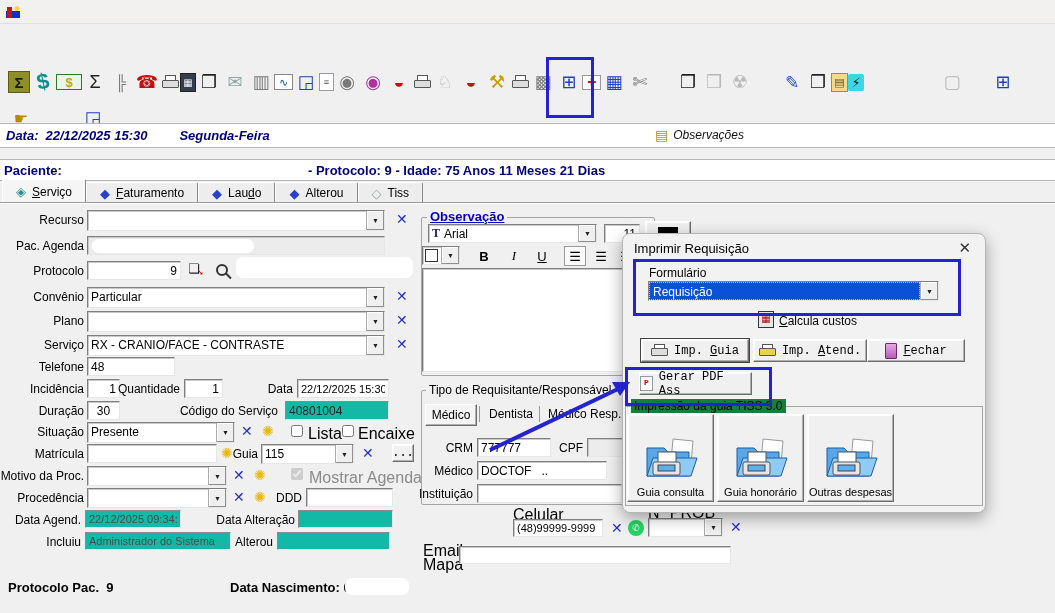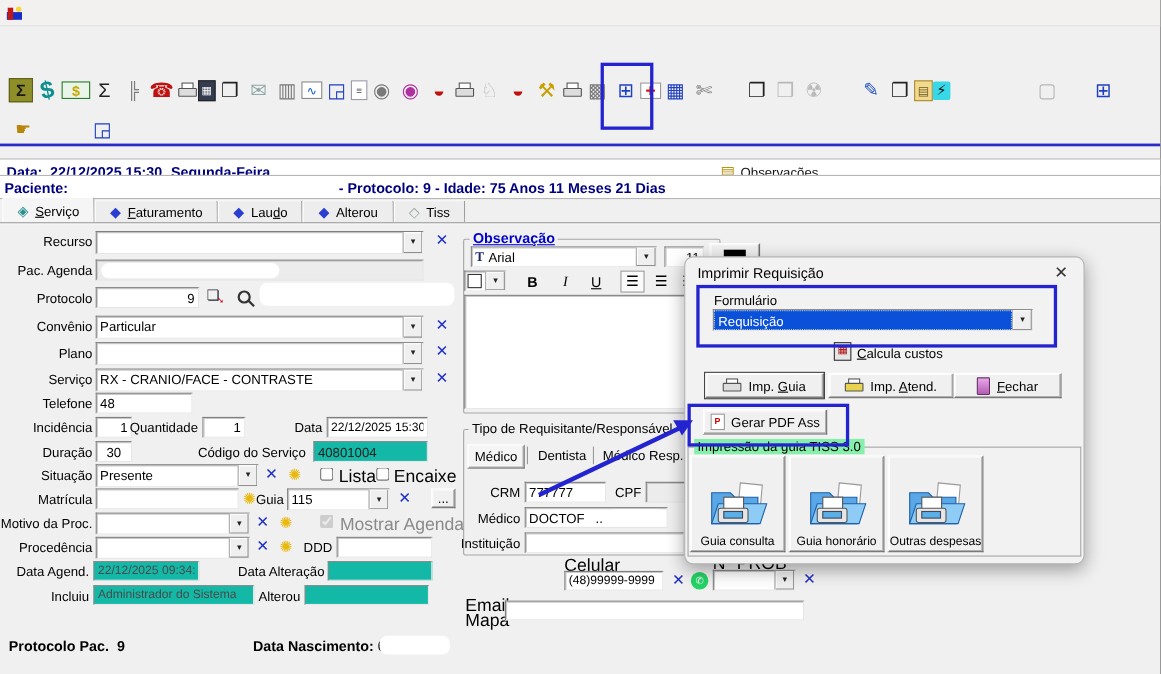--- a/index.html
+++ b/index.html
@@ -29,21 +29,21 @@
   .note{color:#2050c0;font-size:17px;}
   .hnd{color:#b8860b;font-size:16px;}
   .g1{margin-left:22px;} .g2{margin-left:26px;} .g3{margin-left:75px;} .g4{margin-left:25px;} .g5{margin-left:46px;}
   .prt{position:relative;width:20px;height:16px;}
   .prt::before{content:"";position:absolute;left:5px;top:1px;width:9px;height:5px;background:#fff;border:1px solid #555;}
   .prt::after{content:"";position:absolute;left:2px;top:6px;width:15px;height:6px;background:#ddd;border:1px solid #555;border-radius:1px;}
   
   #bluesep{position:absolute;left:0;top:129px;width:1055px;height:4px;background:linear-gradient(#f0f0f0 0 1px,#9a9ae0 1px 2px,#2a2ac8 2px 4px);}
   
   .bar{position:absolute;left:0;width:1055px;background:#fff;border-top:1px solid #b5b5b5;border-bottom:1px solid #b5b5b5;box-sizing:border-box;display:flex;align-items:center;}
-  #infobar{top:144px;height:25px;} #patbar{top:159px;height:22px;}
+  #infobar{top:123px;height:25px;font-style:italic;} #patbar{top:159px;height:22px;}
   .navy{color:#00007f;font-weight:bold;font-size:13px;white-space:pre;}
   #obsgrp{position:absolute;left:655px;top:3px;display:flex;align-items:center;gap:5px;color:#111;font-size:12px;}
   .iobs{color:#b89410;font-size:14px;}
   
   #tabbar{position:absolute;left:2px;top:180px;height:23px;display:flex;align-items:flex-end;}
   .tab{height:20px;background:#ededed;border:1px solid #8a8a8a;border-bottom:none;border-top-color:#fff;border-left-color:#fff;display:flex;align-items:center;gap:6px;padding:0 13px;font-size:12px;border-radius:2px 2px 0 0;cursor:default;}
   .tab.active{height:23px;background:#f5f5f5;font-weight:normal;}
   .dia::before{font-size:13px;}
   .d-teal::before{content:"◈";color:#2a8f8f;}
   .d-blue::before{content:"◆";color:#2a3fd0;}
@@ -53,21 +53,21 @@
   .fl{position:absolute;text-align:right;font-size:12px;white-space:nowrap;}
   .fll{position:absolute;text-align:left;font-size:16px;white-space:nowrap;}
   .tf{position:absolute;box-sizing:border-box;background:#fff;border:1px solid;border-color:#7f7f7f #e6e6e6 #e6e6e6 #7f7f7f;box-shadow:inset 1px 1px 0 #c9c9c9;font-family:inherit;font-size:12px;padding:0 3px;height:19px;}
   .gf{background:#14b8a6;color:#4a4a4a;box-shadow:none;border-color:#8a8a8a #e6e6e6 #e6e6e6 #8a8a8a;}
   .combo{position:absolute;box-sizing:border-box;display:flex;background:#fff;border:1px solid;border-color:#7f7f7f #e6e6e6 #e6e6e6 #7f7f7f;box-shadow:inset 1px 1px 0 #c9c9c9;height:21px;}
   .cval{flex:1;padding:2px 3px;font-size:12px;white-space:nowrap;overflow:hidden;}
   .cbtn{width:17px;background:#efefef;border-left:1px solid #aaa;box-shadow:inset -1px -1px 0 #909090,inset 1px 1px 0 #fff;font-size:7px;display:flex;align-items:center;justify-content:center;color:#222;}
   .ix{position:absolute;color:#2030c8;font-weight:bold;font-size:14px;font-family:"DejaVu Sans",sans-serif;cursor:default;}
   .isun{position:absolute;color:#e8b80a;font-size:14px;cursor:default;}
   .cbx{position:absolute;width:12px;height:12px;margin:0;}
-  .btn3d{position:absolute;box-sizing:border-box;background:#f0f0f0;border:1px solid;border-color:#fff #6d6d6d #6d6d6d #fff;box-shadow:inset -1px -1px 0 #b0b0b0,inset 1px 1px 0 #fdfdfd;display:flex;align-items:center;justify-content:center;gap:6px;font-size:12px;cursor:default;}
+  .btn3d{position:absolute;box-sizing:border-box;background:#f0f0f0;border:1px solid;border-color:#fff #6d6d6d #6d6d6d #fff;box-shadow:inset -1px -1px 0 #b0b0b0,inset 1px 1px 0 #fdfdfd;display:flex;align-items:center;justify-content:center;gap:6px;font-size:12px;cursor:default;font-family:Liberation Mono, monospace;}
   .grp{position:absolute;border:1px solid #a5a5a5;border-radius:2px;box-sizing:border-box;}
   .legend{position:absolute;background:#f0f0f0;padding:0 3px;font-size:12px;white-space:nowrap;}
   .blue-link{color:#0000cc;font-weight:bold;text-decoration:underline;font-size:13px;}
   
   .idoc{position:relative;font-size:13px;color:#223;}
   .idoc::after{content:"➘";position:absolute;font-size:8px;color:#c00;right:-4px;bottom:-1px;}
   .imag{position:absolute;width:8px;height:8px;border:2px solid #333;border-radius:50%;}
   .imag::after{content:"";position:absolute;width:7px;height:2px;background:#333;transform:rotate(45deg);right:-6px;bottom:-3px;}
   .iwa{position:absolute;width:16px;height:16px;border-radius:50%;background:#25D366;color:#fff;display:flex;align-items:center;justify-content:center;font-size:9px;}
   .ipr{position:relative;display:inline-block;width:17px;height:13px;}
@@ -150,21 +150,21 @@
   <span class="tbi hnd">☛</span>
       <span class="tbi blu big2 g5">◲</span>
     </div>
 
   <div id="bluesep"></div>
 
   
   <div id="infobar" class="bar">
     <span class="navy" style="margin-left:6px">Data:</span>
     <span class="navy" style="margin-left:7px">22/12/2025 15:30</span>
-    <span class="navy" style="margin-left:8px">Segunda-Feira</span>
+    <span class="navy" style="margin-left:32px">Segunda-Feira</span>
     <span id="obsgrp">
       <span class="iobs">▤</span>
       <span>Observações</span>
     </span>
   </div>
 
   
   <div id="patbar" class="bar">
     <span class="navy" style="margin-left:4px">Paciente:</span>
     <span class="navy" style="position:absolute;left:308px">- Protocolo: 9 - Idade: 75 Anos 11 Meses 21 Dias</span>
@@ -417,21 +417,21 @@
       <span><u>F</u>echar</span>
     </div>
 
     <div class="ann" style="left:2px;top:133px;width:141px;height:33px"></div>
     <div class="btn3d" style="left:16px;top:138px;width:113px;height:23px">
       <span class="ipdf">P</span>
       <span>Gerar PDF Ass</span>
     </div>
 
     <div class="grp" style="left:2px;top:172px;width:358px;height:100px;border-radius:0"></div>
-    <span class="legend" style="left:8px;top:165px;background:#86efac">Impressão da guia TISS 3.0</span>
+    <span class="legend" style="left:8px;top:165px;background:#15803d">Impressão da guia TISS 3.0</span>
     <div style="position:absolute;left:4px;top:180px;display:flex">
 
 
         <div class="tissbtn">
           <svg width="56" height="46" viewBox="0 0 56 46">
             <use href="#foldprint"></use>
           </svg>
           <span>Guia consulta</span>
         </div>
 

